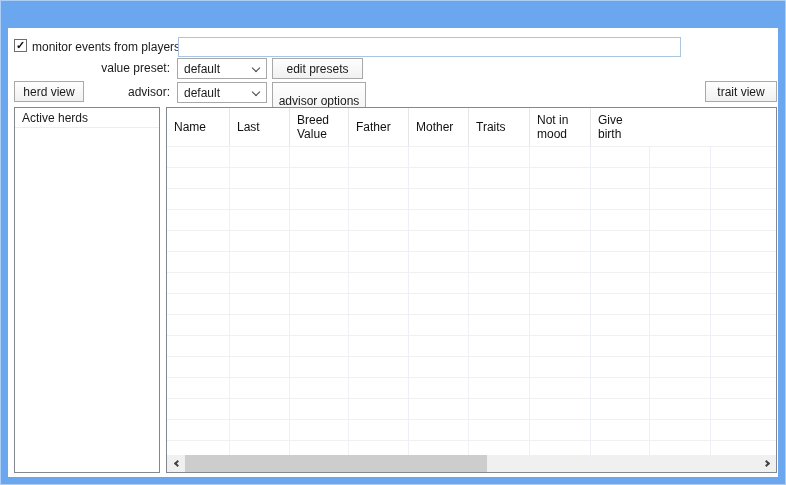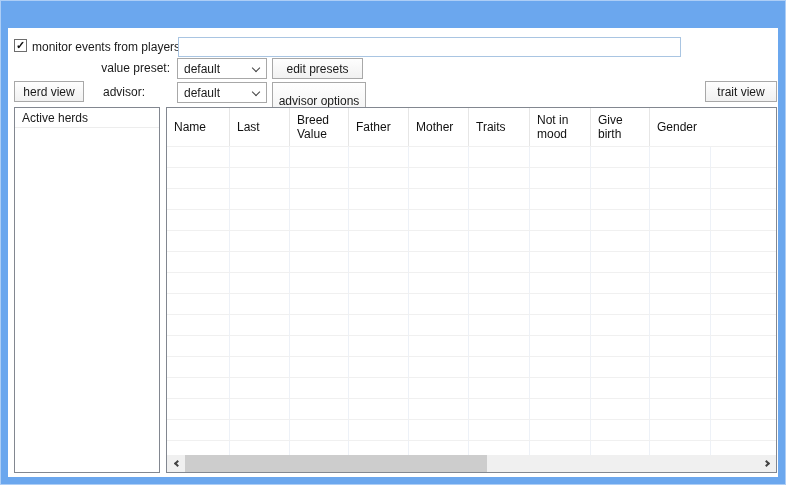--- a/index.html
+++ b/index.html
@@ -47,21 +47,21 @@
          flex-direction:column; line-height:14px; }
   .combo { position:absolute; width:90px; height:21px; border:1px solid var(--button_border,#a8a8a8);
            background:#fff; font-size:12px; color:#1a1a1a; display:flex; align-items:center;
            padding-left:6px; }
   .combo .chev { position:absolute; right:7px; top:6px; width:6px; height:6px;
            border-right:1px solid #444; border-bottom:1px solid #444; transform:rotate(45deg); }
   .combo-preset { left:169px; top:30px; }
   .combo-advisor { left:169px; top:54px; }
   .lbl-monitor { left:24px; top:12px; }
   .lbl-preset { top:33px; right:608px; }
-  .lbl-advisor { top:57px; right:633px; }
+  .lbl-advisor { top:57px; right:608px; }
   
   .sidepanel { position:absolute; left:6px; top:79px; width:146px; height:366px;
                border:1px solid var(--panel_border,#828790); background:#fff; }
   .sidepanel-header { height:20px; border-bottom:1px solid #ededed; font-size:12px;
                color:#1a1a1a; padding:3px 0 0 7px; }
   
   .tablepanel { position:absolute; left:158px; top:79px; width:611px; height:366px;
                 border:1px solid var(--panel_border,#828790); background:#fff; overflow:hidden; }
   .thead { display:flex; height:39px; border-bottom:1px solid #f0f0f0; }
   .th { display:flex; align-items:center; padding:0 7px; font-size:12px; color:#111;
@@ -118,21 +118,20 @@
     <div class="tablepanel">
       <div class="thead">
           <div class="th" style="width: 63px;">Name</div>
           <div class="th" style="width: 60px;">Last</div>
           <div class="th" style="width: 59px;">Breed Value</div>
           <div class="th" style="width: 60px;">Father</div>
           <div class="th" style="width: 60px;">Mother</div>
           <div class="th" style="width: 61px;">Traits</div>
           <div class="th" style="width: 61px;">Not in mood</div>
           <div class="th" style="width: 59px;">Give birth</div>
-          <div class="th" style="width: 65px;">Gender</div>
         </div>
       <div class="tbody">
           <div class="tr">
             <div class="td" style="width: 63px;"></div>
             <div class="td" style="width: 60px;"></div>
             <div class="td" style="width: 59px;"></div>
             <div class="td" style="width: 60px;"></div>
             <div class="td" style="width: 60px;"></div>
             <div class="td" style="width: 61px;"></div>
             <div class="td" style="width: 61px;"></div>

